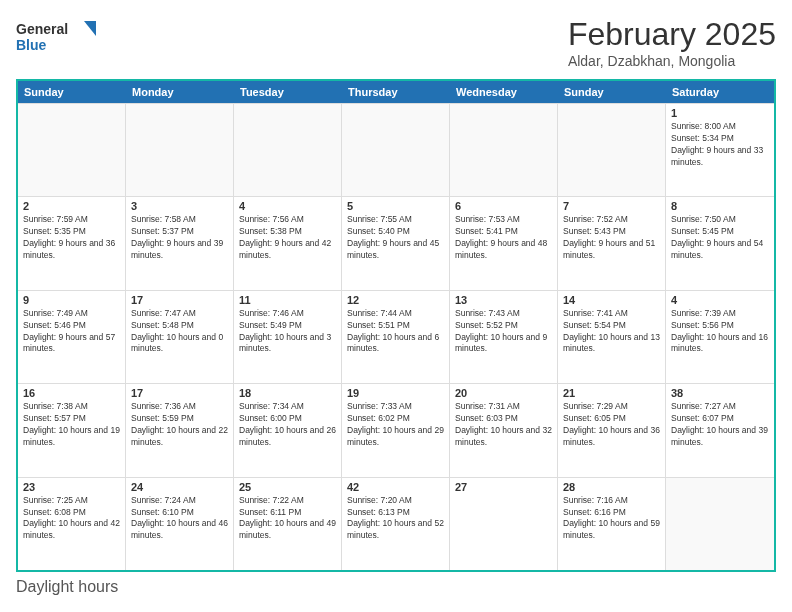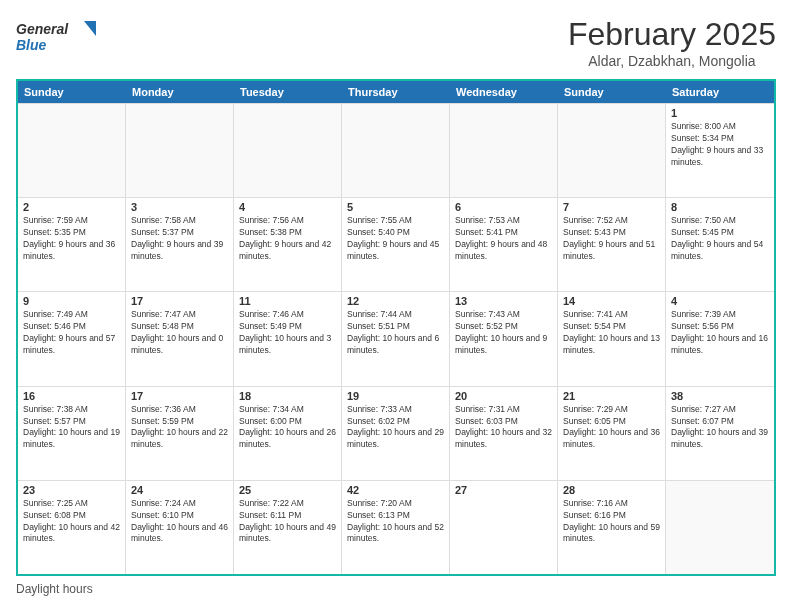--- a/index.html
+++ b/index.html
@@ -19,24 +19,23 @@
     }
     .header {
       display: flex;
       justify-content: space-between;
       align-items: flex-start;
       margin-bottom: 10px;
     }
     .logo {
       display: flex;
       align-items: flex-end;
-      font-style: italic;
     }
     .title-block {
-      text-align: center;
+      text-align: left;
     }
     .month-title {
       font-size: 32px;
       font-weight: normal;
       color: #333;
     }
     .location {
       font-size: 14px;
       color: #555;
     }
@@ -89,21 +88,21 @@
       display: block;
       margin-bottom: 2px;
     }
     .cal-cell .day-info {
       font-size: 8.5px;
       line-height: 1.4;
       color: #333;
     }
     .footer {
       margin-top: 6px;
-      font-size: 12px;
+      font-size: 16px;
       color: #555;
     }
   </style>
 </head>
 <body>
 
 <div class="page">
   <div class="header">
     <div class="logo">
       <div>

